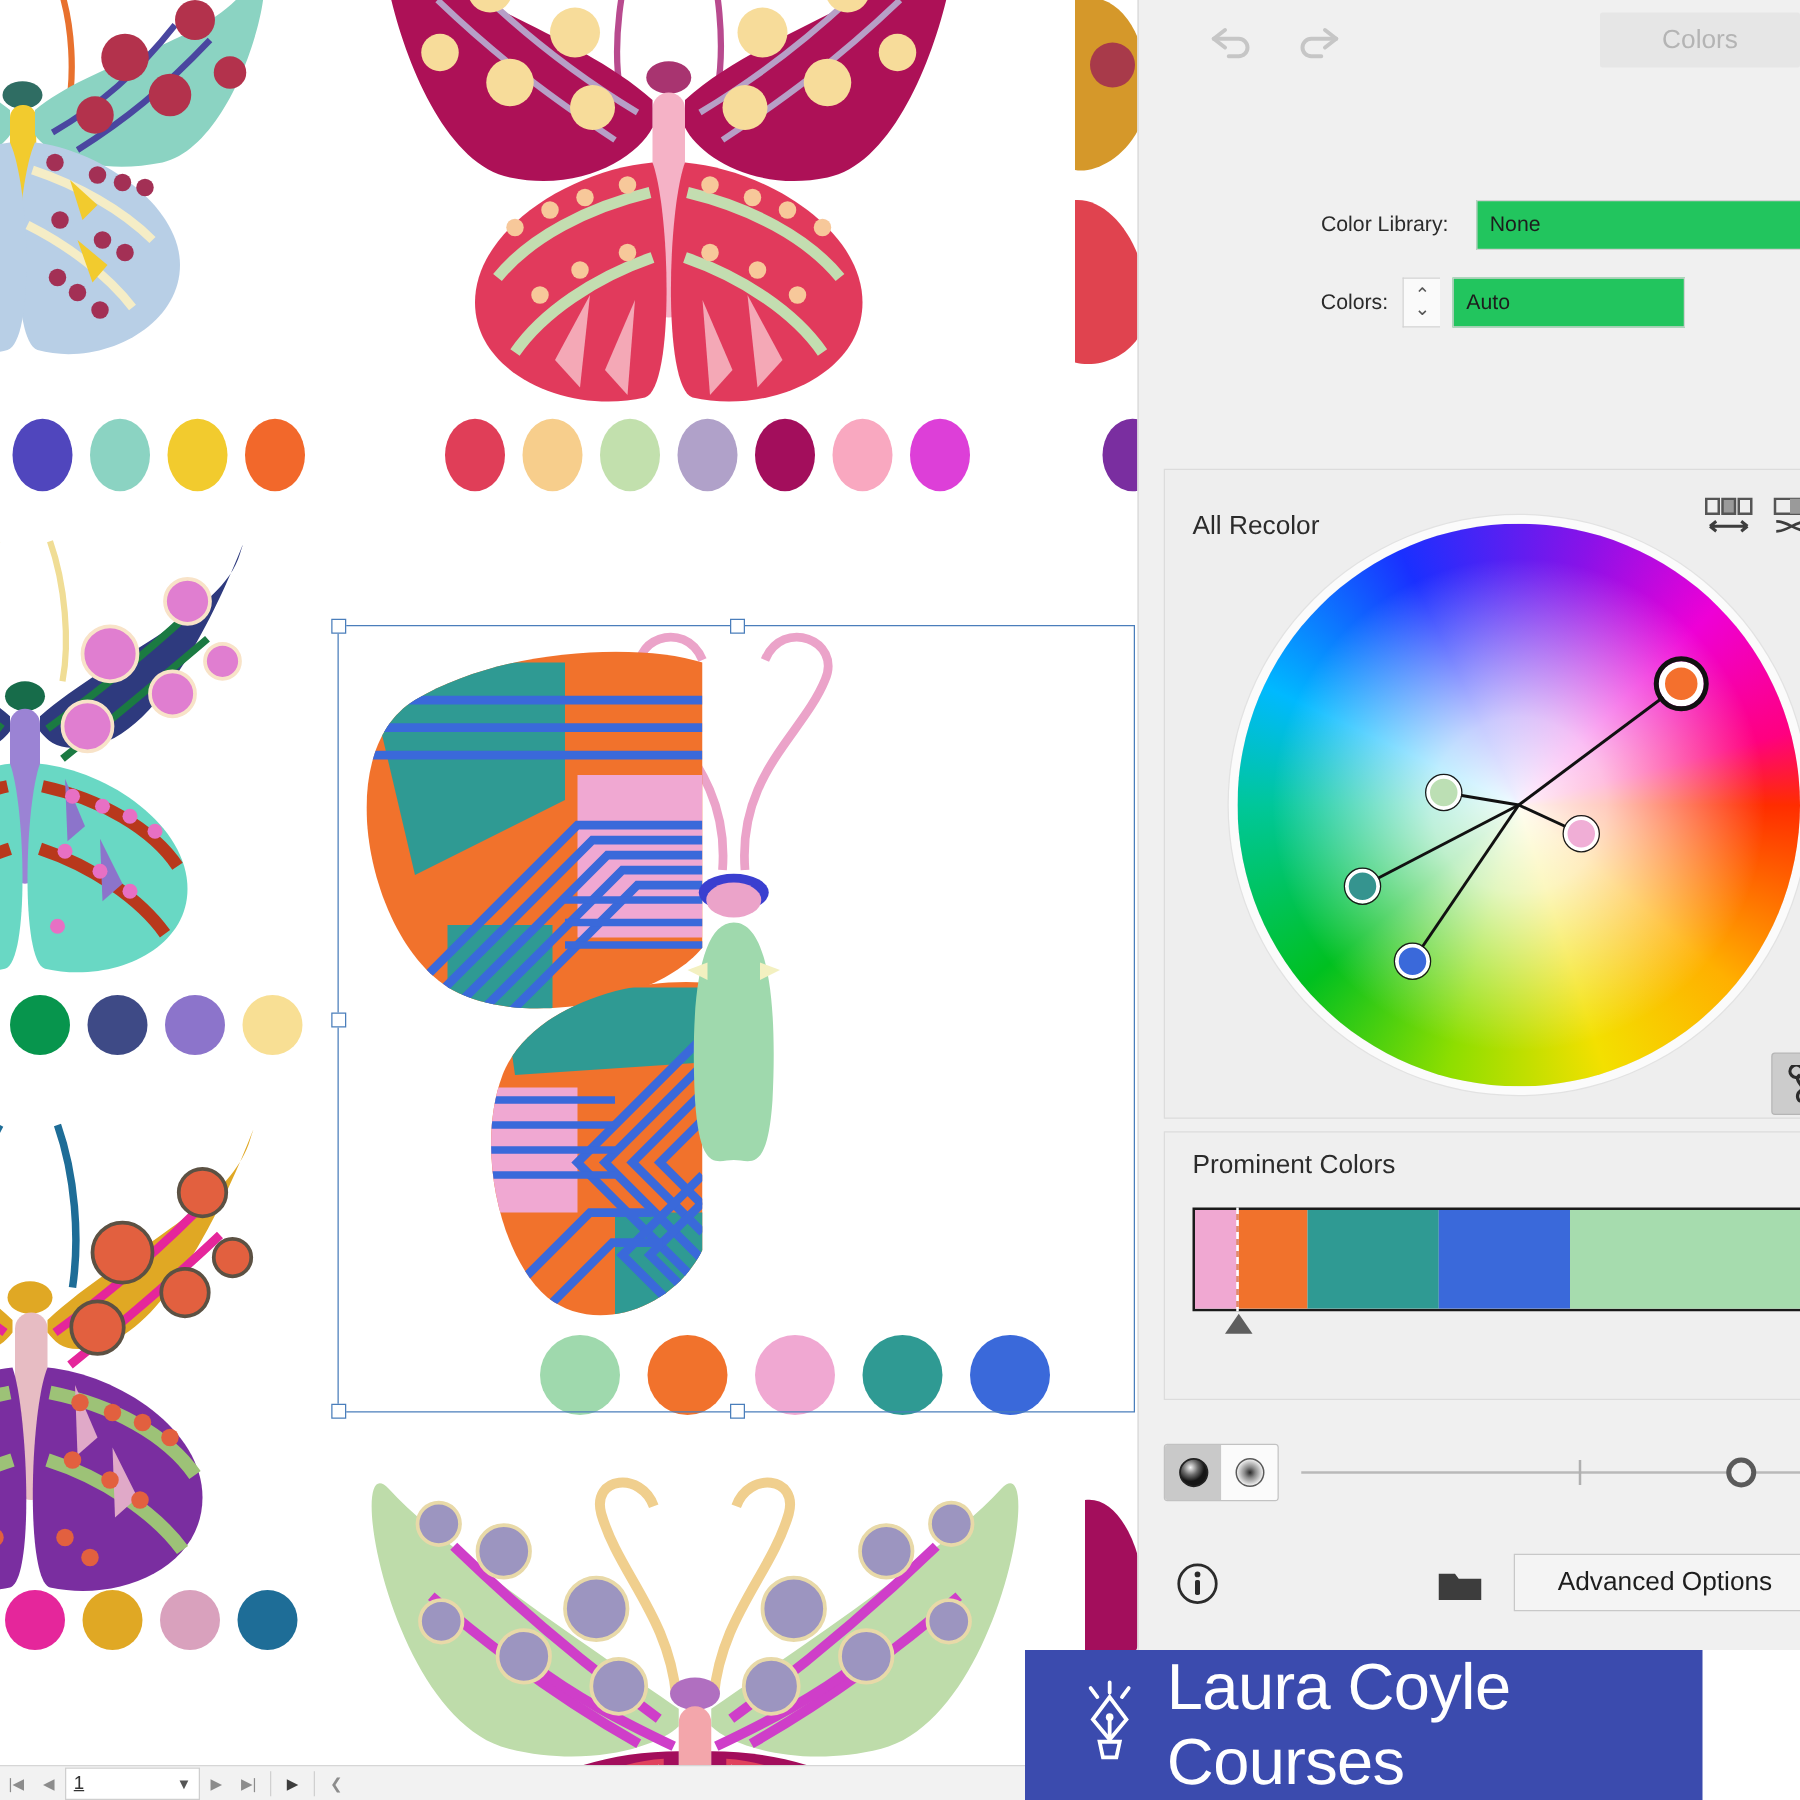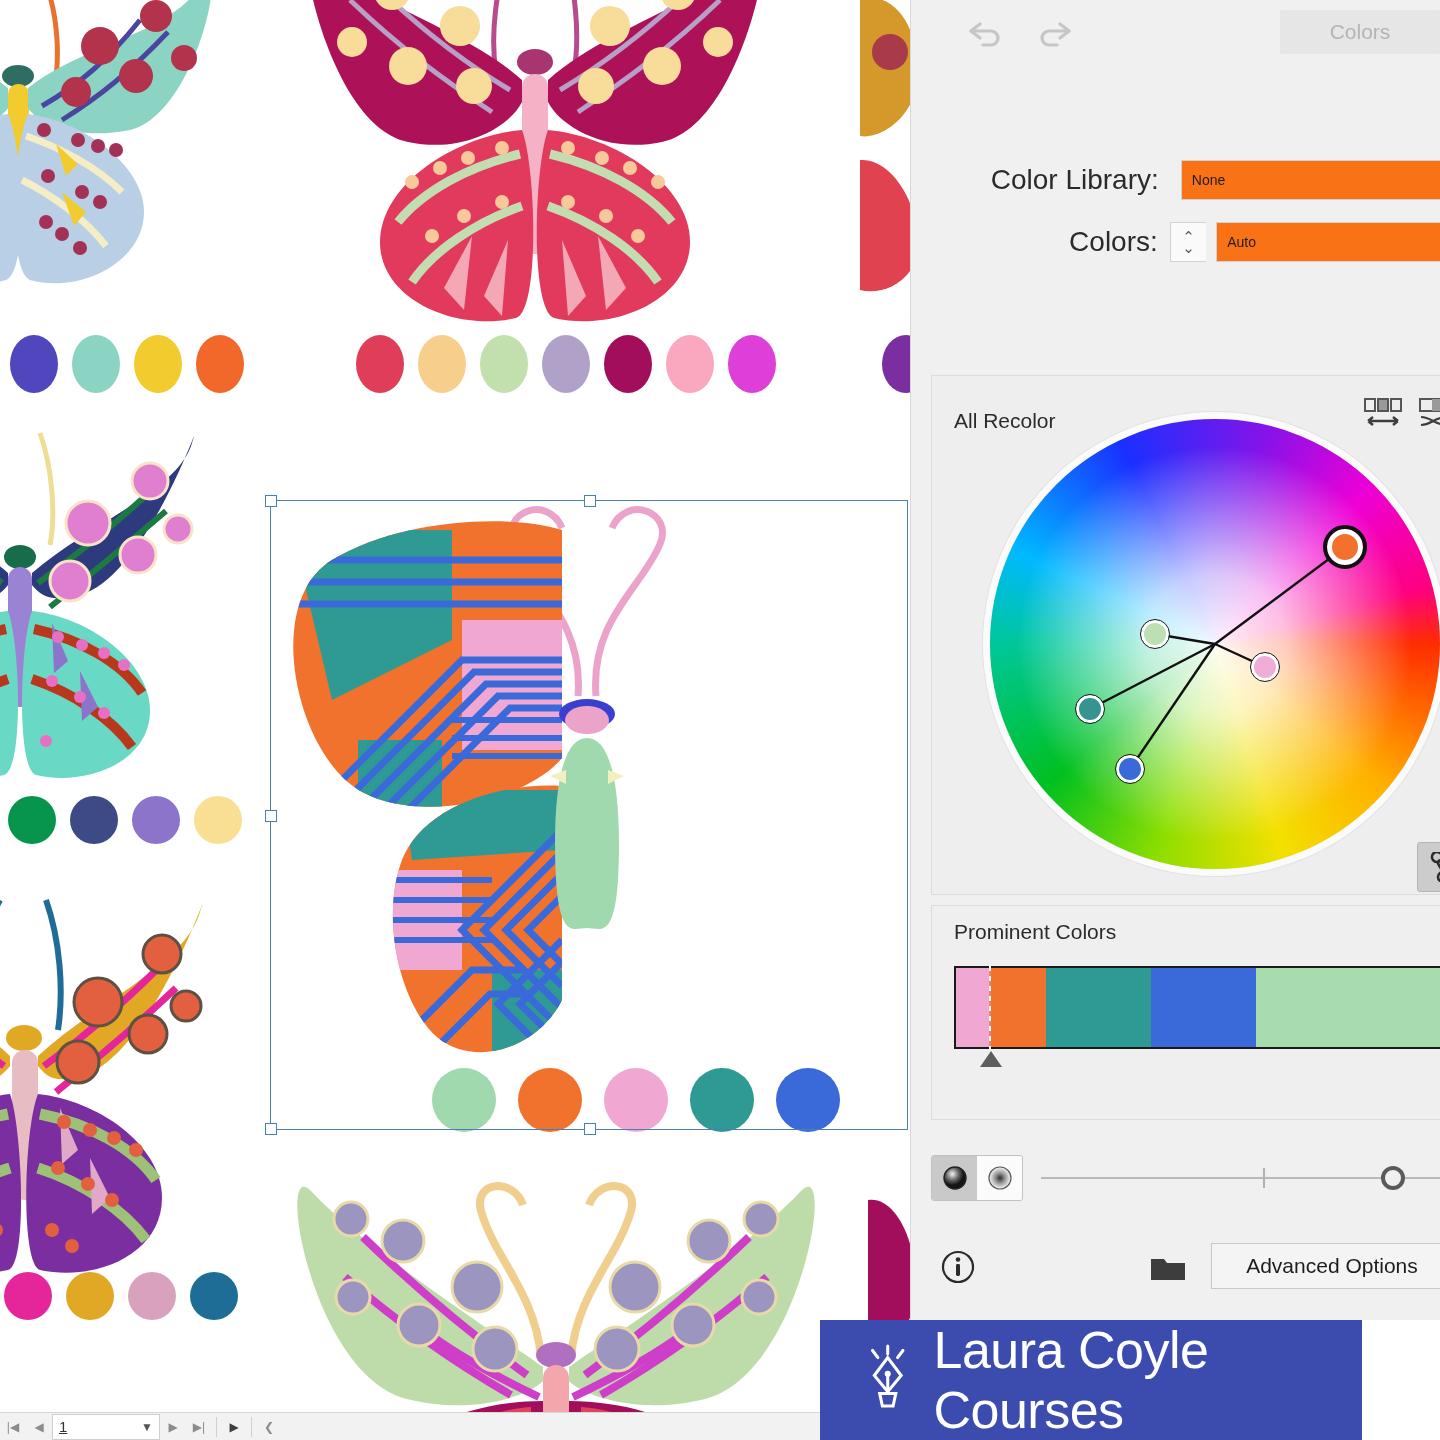--- a/index.html
+++ b/index.html
@@ -102,29 +102,29 @@
     padding-left: 20px;
   }
   .tab { font-size: 21px; color: #3c3c3c; padding-bottom: 7px; }
   .tab.active { border-bottom: 2px solid #4a4a4a; }
 
   
   .form-row {
     position: absolute; display: flex; align-items: center;
   }
   #row-library { left: 0; top: 160px; width: 530px; }
-  #row-colors  { left: 0; top: 222px; width: 530px; }
+  #row-colors  { left: 0; top: 222px; width: 437px; }
   .form-label {
     width: 270px; text-align: right; padding-right: 12px;
-    font-size: 28px; color: #2b2b2b;
+    font-size: 17px; color: #2b2b2b;
   }
   .field {
-    height: 40px; background: #f97316; border: 1px solid #d2d2d2;
+    height: 40px; background: #22c55e; border: 1px solid #d2d2d2;
     display: flex; align-items: center; padding: 0 10px;
-    font-size: 14px; color: #1d1d1d; margin-left: 10px;
+    font-size: 17px; color: #1d1d1d; margin-left: 10px;
   }
   #library-select { width: 270px; }
   #stepper {
     width: 38px; height: 40px; background: #fafafa;
     border: 1px solid #d2d2d2; border-right: none;
     display: flex; flex-direction: column; align-items: center;
     justify-content: center; color: #555; line-height: 0.75; font-size: 15px;
   }
   #colors-select { width: 234px; }
 

